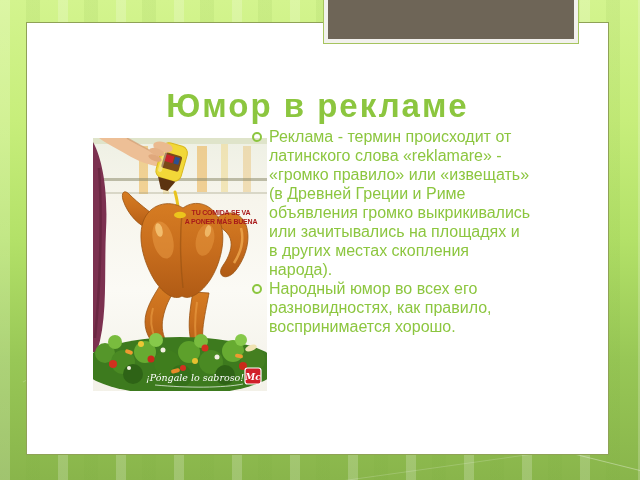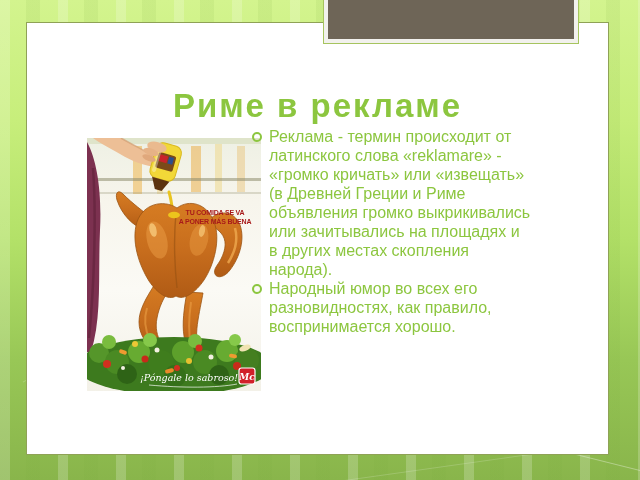--- a/index.html
+++ b/index.html
@@ -25,21 +25,21 @@
     position:absolute; left:324px; top:0; width:246px; height:39px;
     background:#6e6557;
     border:4px solid #f2f1ed; border-top:none;
     box-shadow:0 0 0 1px #a6c45f;
   }
   .title {
     position:absolute; left:26px; top:64px; width:583px;
     text-align:center; font-size:33px; letter-spacing:2px;
     color:#8cc63f; line-height:40px;
   }
-  .ad { position:absolute; left:59px; top:138px; width:174px; height:284px;padding-left:28px; }
+  .ad { position:absolute; left:65px; top:138px; width:174px; height:284px;padding-left:28px; }
   .ad svg { display:block; }
 
   .bullets {
     position:absolute; left:252px; top:127px; width:310px;
     list-style:none; margin:0; padding:0;
   }
   .bullets li {
     position:relative; padding-left:17px; width:262px;
     color:#8cc63f; font-size:16px; line-height:19px;
   }
@@ -54,21 +54,21 @@
 
 <div class="slide">
 
   <div class="decor-line dl1"></div>
   <div class="decor-line dl2"></div>
   <div class="decor-line dl3"></div>
 
   <div class="paper"></div>
   <div class="tab"></div>
 
-  <h1 class="title">Риме в рекламе</h1>
+  <h1 class="title">Юмор в рекламе</h1>
 
   <div class="ad">
     <svg width="174" height="253" viewBox="0 0 174 253" xmlns="http://www.w3.org/2000/svg">
       <defs>
         <linearGradient id="adbg" x1="0" y1="0" x2="0" y2="1">
           <stop offset="0" stop-color="#eef0e4"></stop>
           <stop offset="0.25" stop-color="#f7f5ec"></stop>
           <stop offset="0.6" stop-color="#fbfaf5"></stop>
           <stop offset="1" stop-color="#f3f1e8"></stop>
         </linearGradient>
@@ -180,21 +180,21 @@
       <g>
         <rect x="152" y="230" width="16" height="16" rx="2.5" fill="#d1202a" stroke="#ffffff" stroke-width="1.2"></rect>
         <text x="160" y="242" text-anchor="middle" font-size="9" font-weight="bold" font-style="italic" fill="#ffffff" font-family="DejaVu Serif, serif">Mc</text>
       </g>
     </svg>
   </div>
 
   <ul class="bullets">
     <li>
       <span class="bullet-ring"></span>
-      <span>Реклама - термин происходит от латинского слова «reklamare» - «громко кричать» или «извещать» (в Древней Греции и Риме объявления громко выкрикивались или зачитывались на площадях и в других местах скопления народа).</span>
+      <span>Реклама - термин происходит от латинского слова «reklamare» - «громко правило» или «извещать» (в Древней Греции и Риме объявления громко выкрикивались или зачитывались на площадях и в других местах скопления народа).</span>
     </li>
     <li>
       <span class="bullet-ring"></span>
       <span>Народный юмор во всех его разновидностях, как правило, воспринимается хорошо.</span>
     </li>
   </ul>
 
 </div>
 
 </body></html>

